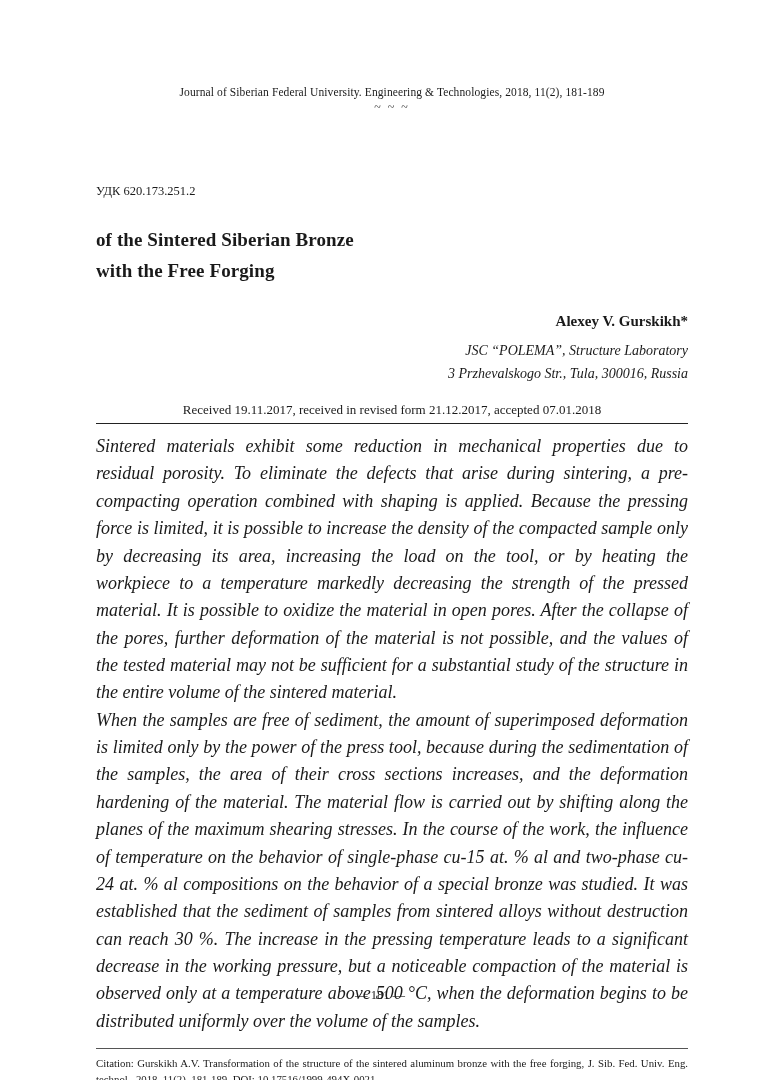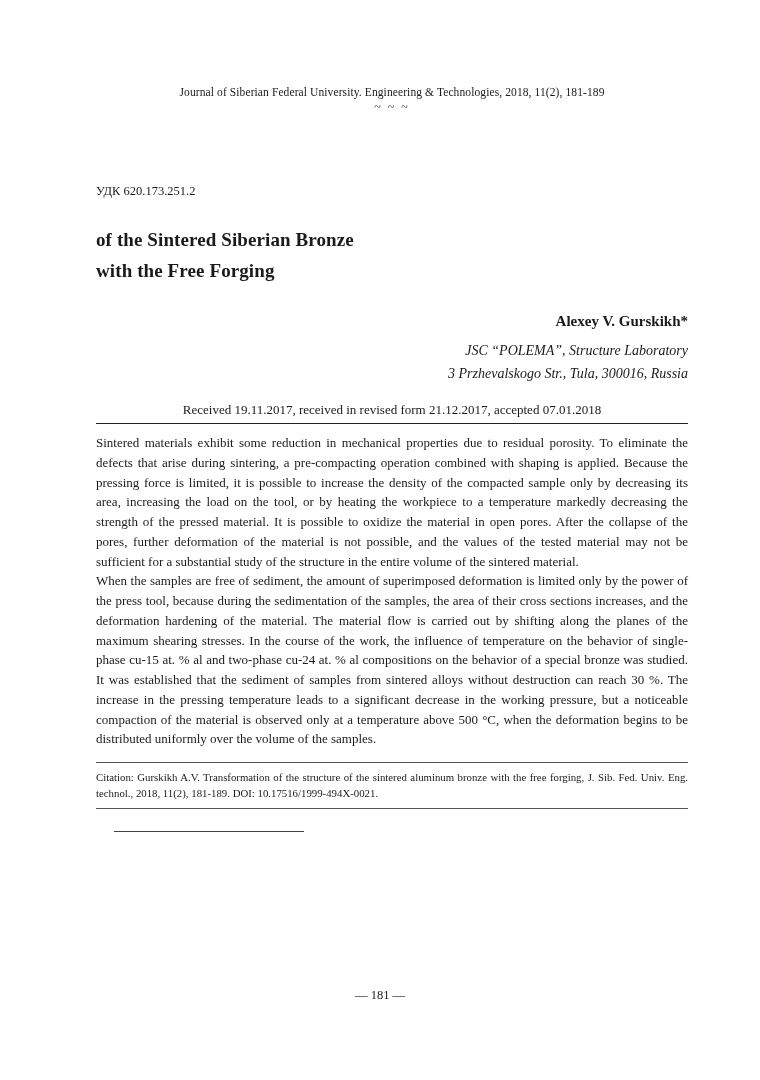--- a/index.html
+++ b/index.html
@@ -86,21 +86,22 @@
     border: 0;
     border-top: 1px solid #222;
     margin: 5px 0 0 0;
   }
   .rule.thin {
     border-top: 0.8px solid #555;
   }
 
   .abstract {
     margin-top: 9px;
-    font-size: 13px;
+    font-size: 18px;
+    font-style: italic;
     line-height: 1.52;
     text-align: justify;
   }
   .abstract p {
     margin: 0;
     text-indent: 0;
   }
   .abstract p + p {
     margin-top: 0px;
   }

